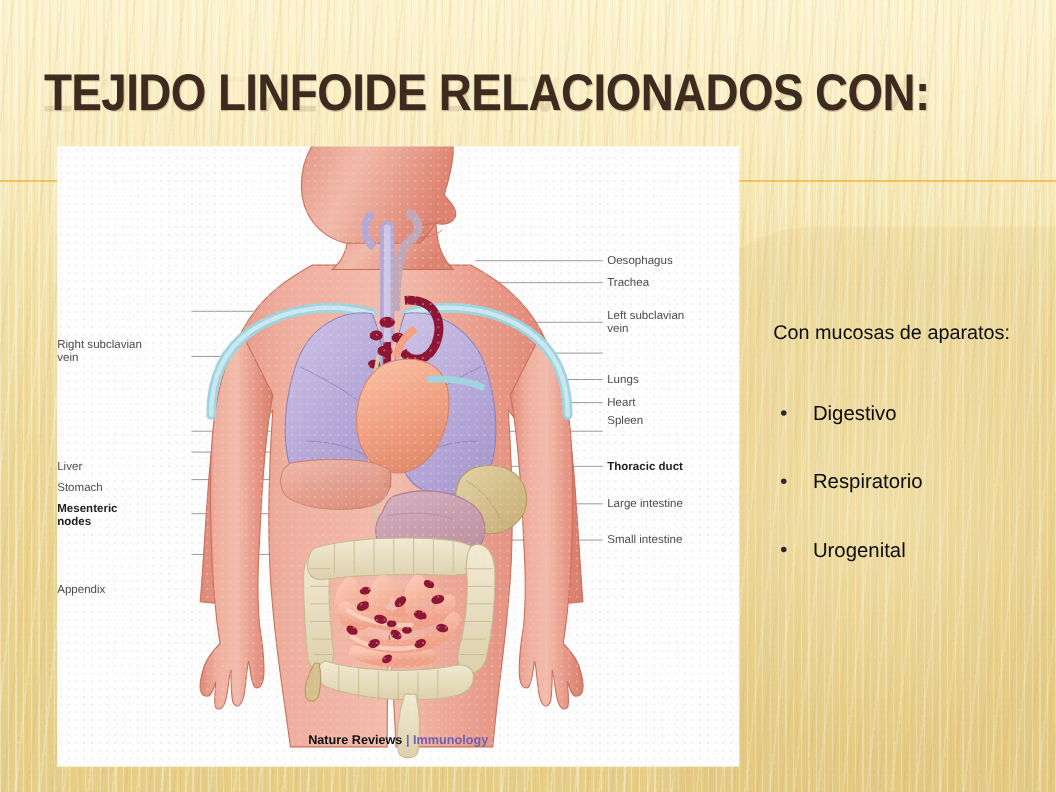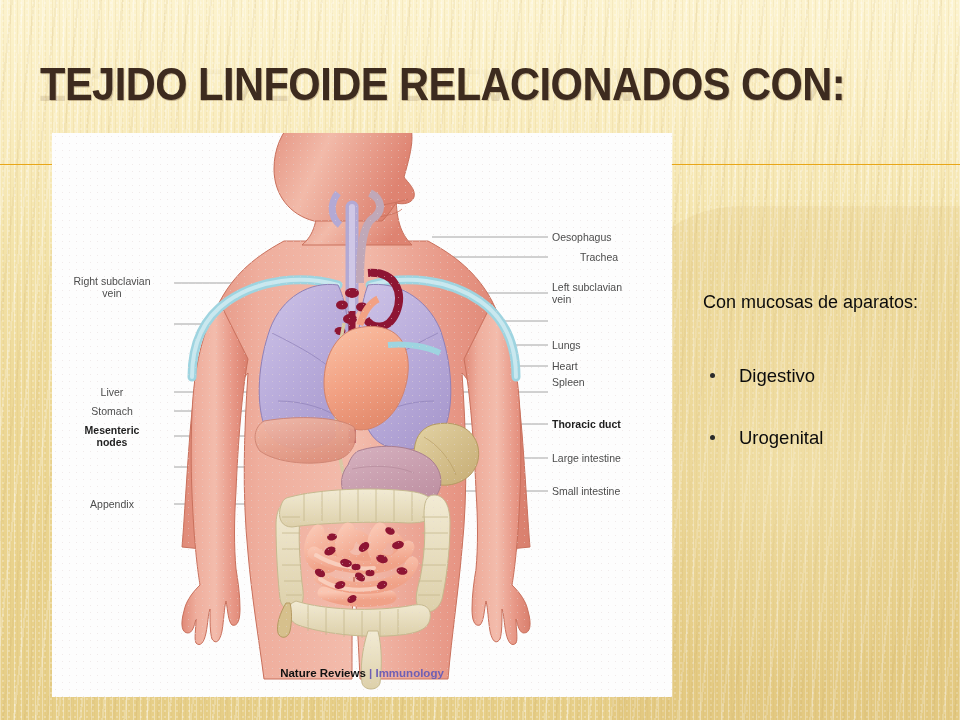--- a/index.html
+++ b/index.html
@@ -116,21 +116,21 @@
   #fig-svg { position:absolute; inset:0; }
 
   .lab {
     position:absolute;
     font-family:"Liberation Sans", sans-serif;
     font-size:10.5px;
     color:#4C4C4C;
     line-height:12px;
     white-space:pre-line;
   }
-  .lab.left  { text-align:center; }
+  .lab.left  { text-align:left;margin-top:32px; }
   .lab.right { text-align:left; }
   .lab.bold { font-weight:bold; color:#1E1E1E; }
 
   #credit {
     position:absolute; left:0; bottom:18px; width:620px;
     text-align:center; font-size:11.5px; font-weight:bold;
   }
   #credit .nr { color:#111; }
   #credit .sep { color:#6E5FB4; font-weight:bold; }
   #credit .imm { color:#6E5FB4; }
@@ -150,20 +150,24 @@
     <div id="title">TEJIDO LINFOIDE RELACIONADOS CON:</div>
     <div id="title-rule"></div>
   </div>
 
   <div id="text-panel">
     <div id="lead">Con mucosas de aparatos:</div>
     <ul class="bullets">
       <li>
         <span class="bdot"></span>
         <span>Digestivo</span>
+      </li>
+      <li>
+        <span class="bdot"></span>
+        <span>Respiratorio</span>
       </li>
       <li>
         <span class="bdot"></span>
         <span>Urogenital</span>
       </li>
     </ul>
   </div>
 
   <div id="figure">
 
@@ -496,21 +500,21 @@
 
     <div class="lab left" style="left:0px;  top:142px; width:120px;">Right subclavian
 vein</div>
     <div class="lab left" style="left:0px;  top:253px; width:120px;">Liver</div>
     <div class="lab left" style="left:0px;  top:272px; width:120px;">Stomach</div>
     <div class="lab left bold" style="left:0px;  top:291px; width:120px;">Mesenteric
 nodes</div>
     <div class="lab left" style="left:0px;  top:365px; width:120px;">Appendix</div>
 
     <div class="lab right" style="left:500px; top:98px;  width:120px;">Oesophagus</div>
-    <div class="lab right" style="left:500px; top:118px; width:120px;margin-left:28px;">Trachea</div>
+    <div class="lab right" style="left:500px; top:118px; width:120px;">Trachea</div>
     <div class="lab right" style="left:500px; top:148px; width:120px;">Left subclavian
 vein</div>
     <div class="lab right" style="left:500px; top:206px; width:120px;">Lungs</div>
     <div class="lab right" style="left:500px; top:227px; width:120px;">Heart</div>
     <div class="lab right" style="left:500px; top:243px; width:120px;">Spleen</div>
     <div class="lab right bold" style="left:500px; top:285px; width:120px;">Thoracic duct</div>
     <div class="lab right" style="left:500px; top:319px; width:120px;">Large intestine</div>
     <div class="lab right" style="left:500px; top:352px; width:120px;">Small intestine</div>
 
     <div id="credit">

